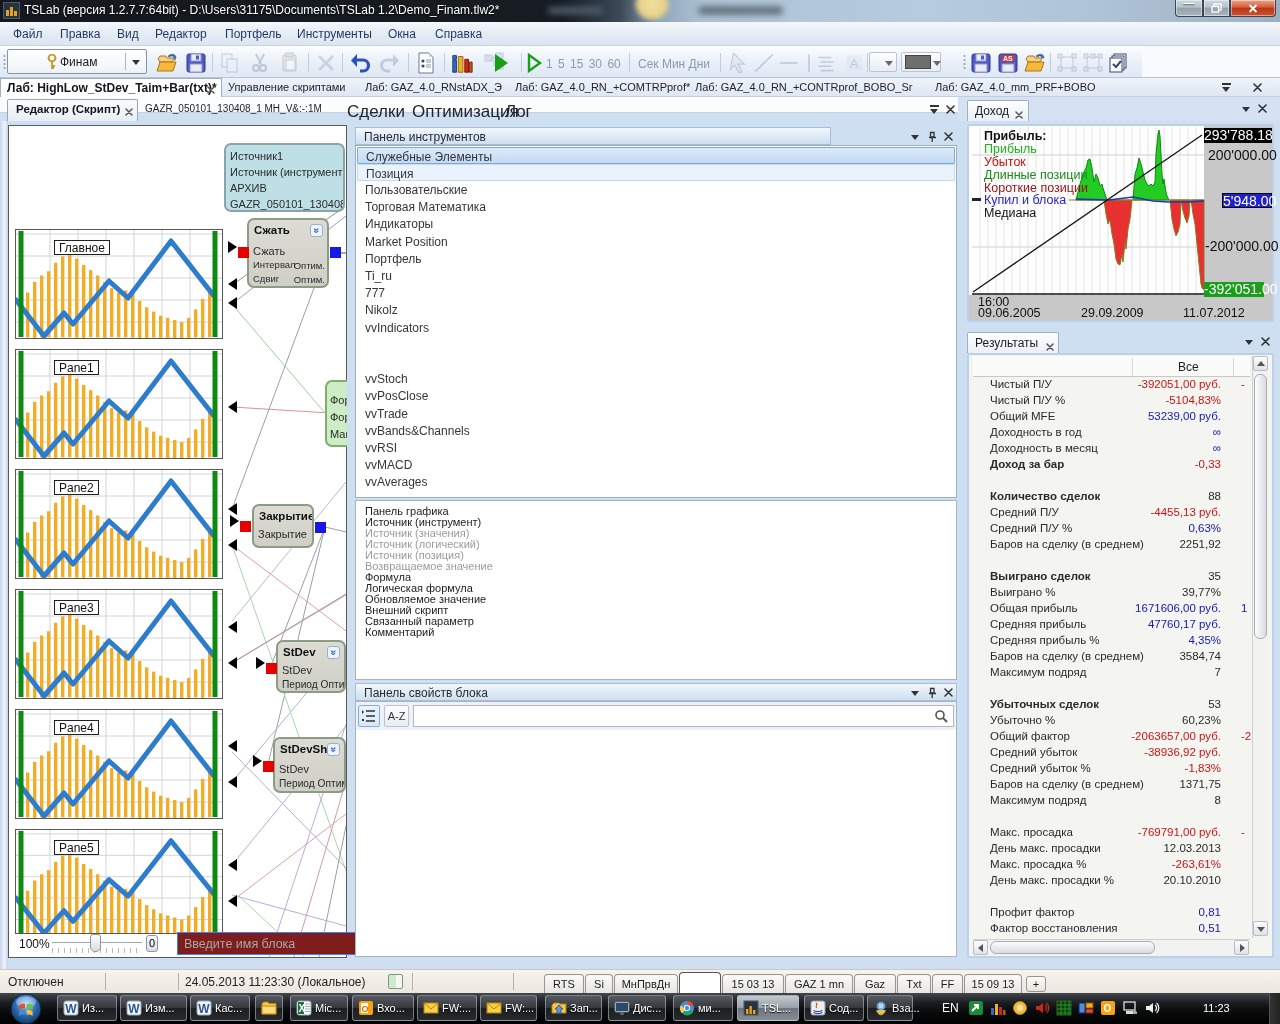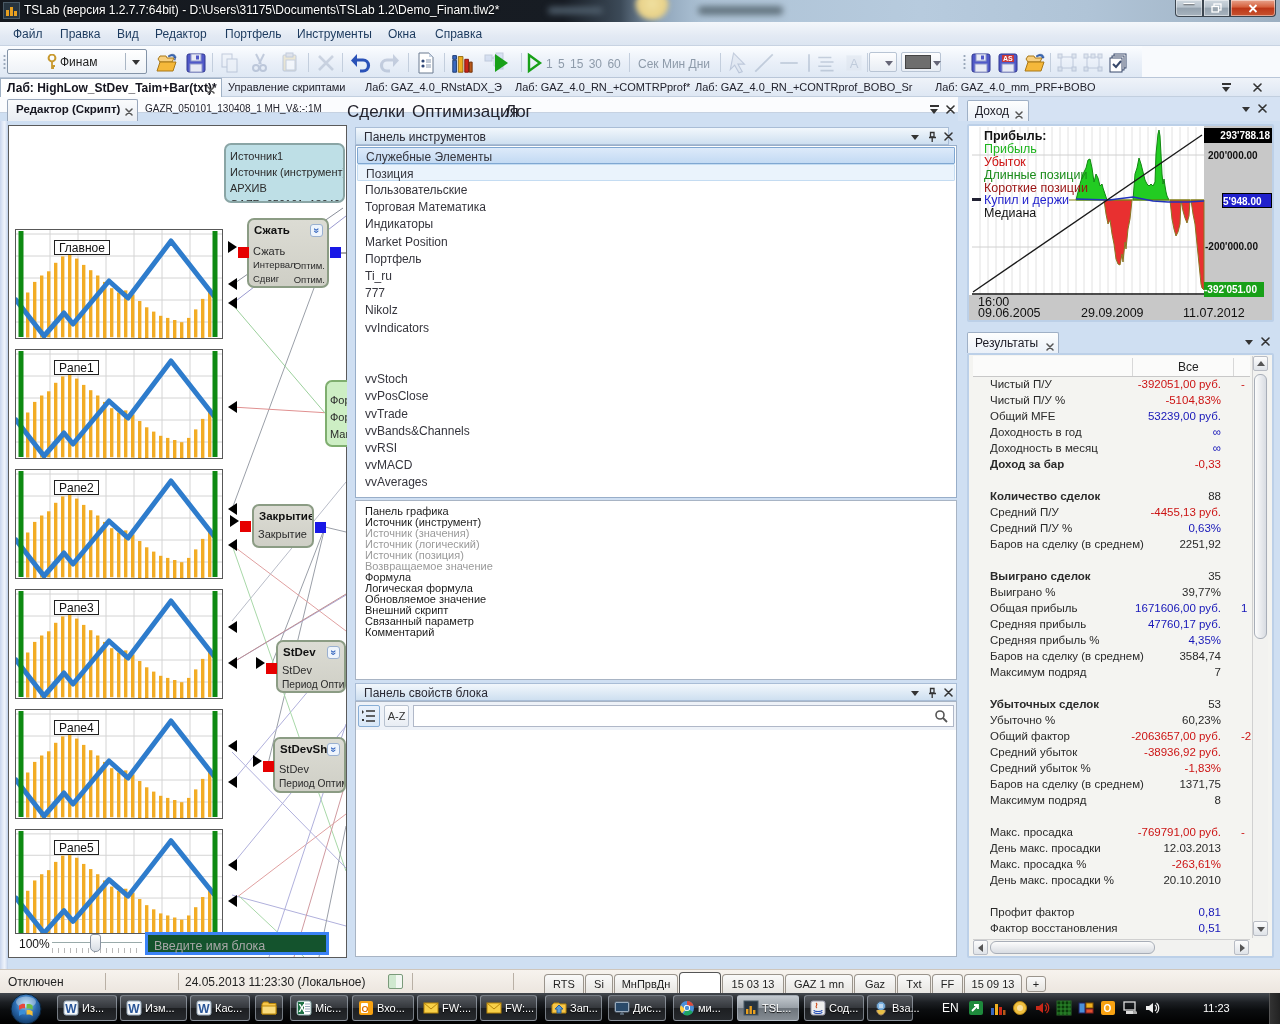--- a/index.html
+++ b/index.html
@@ -76,21 +76,21 @@
 
 #dohodpanel{position:absolute;left:967px;top:3px;width:307px;height:198px;background:#fff;border:2px solid #bcd0e8;border-radius:2px}
 #rezpanel{position:absolute;left:967px;top:232px;width:307px;height:605px;background:#f4f4f1;border:2px solid #bcd0e8;border-radius:2px}
 #reztab{position:absolute;left:967px;top:211px;width:92px;height:21px;background:linear-gradient(#fdfefe,#eaf0f8);border:1px solid #9fb0c6;border-bottom:none;border-radius:2px 2px 0 0;font-size:12px;color:#1a1a24;padding:3px 0 0 7px}
 .rrow{position:absolute;left:6px;width:274px;height:16px;font-size:11.5px;color:#2a2a2a}
 .rrow .rl{position:absolute;left:15px;top:1px;white-space:nowrap}
 .rrow .rv{position:absolute;right:28px;top:1px;white-space:nowrap}
 .rrow .rf{position:absolute;left:266px;top:1px;white-space:nowrap;overflow:hidden;width:14px}
 .red{color:#cc1414}.blue{color:#1616b8}.bold{font-weight:bold}
 .leg{position:absolute;left:15px;font-size:12.5px;white-space:nowrap}
-.axl{position:absolute;font-size:10px;font-weight:bold;height:15px;line-height:15px;white-space:nowrap}
+.axl{position:absolute;font-size:14px;font-weight:normal;height:15px;line-height:15px;white-space:nowrap}
 .axb{position:absolute;font-size:12.5px;color:#111;white-space:nowrap}
 .sbv{position:absolute;left:283px;top:1px;width:16px;height:582px;background:#f2f2f0;border-left:1px solid #d0d0d0}
 .sbh{position:absolute;left:4px;top:584px;width:277px;height:17px;background:#f2f2f0;border-top:1px solid #d0d0d0}
 .sbtn{position:absolute;width:15px;height:15px;background:linear-gradient(#fcfcfc,#dfe3e8);border:1px solid #b8bcc4;border-radius:2px}
 .sthumb{position:absolute;left:1px;width:13px;background:linear-gradient(90deg,#fcfcfc,#d8dce2);border:1px solid #a8aeb8;border-radius:6px}
 .sthumbh{position:absolute;top:1px;height:13px;background:linear-gradient(#fcfcfc,#d8dce2);border:1px solid #a8aeb8;border-radius:6px}
 
 #statusbar{left:0;top:969px;width:1280px;height:24px;background:linear-gradient(#f7f3ee,#ece6df);border-top:1px solid #cfc6bc;color:#222}
 .ssep{position:absolute;top:3px;width:1px;height:17px;background:#b9b0a5}
 .stab{position:absolute;top:4px;height:20px;background:linear-gradient(#fafafa,#e6e4e0);border:1px solid #9a948c;border-bottom:none;border-radius:4px 4px 0 0;font-size:11px;color:#222;text-align:center;padding-top:3px}
@@ -436,21 +436,21 @@
           <use href="#pc"></use>
         </svg>
         <div class="plabel" style="left:38px">Pane4</div>
       </div>
    <div class="pane" style="top:703px;height:105px;overflow:hidden">
         <svg width="206" height="105" viewBox="0 0 206 108" preserveAspectRatio="none">
           <use href="#pc"></use>
         </svg>
         <div class="plabel" style="left:38px">Pane5</div>
       </div>
-   <div class="blk" style="left:215px;top:17px;width:121px;height:60px;background:#bedfe6;border-color:#8aa5a5">
+   <div class="blk" style="left:215px;top:17px;width:121px;height:69px;background:#bedfe6;border-color:#8aa5a5">
      <div class="br" style="top:5px">Источник1</div>
         <div class="br" style="top:21px">Источник (инструмент)</div>
         <div class="br" style="top:37px">АРХИВ</div>
         <div class="br" style="top:53px">GAZR_050101_130408_1</div>
    </div>
    <div class="blk" style="left:238px;top:92px;width:82px;height:70px;background:linear-gradient(#dcdcd4,#cfcfc6)">
      <div class="bt">Сжать</div>
         <div class="chev">»</div>
      <div class="br" style="top:25px">Сжать</div>
         <div class="br" style="top:39px;font-size:9.5px">Интервал</div>
@@ -498,26 +498,26 @@
       <div class="tri l" style="left:213px;top:531px"></div>
    <div class="tri l" style="left:213px;top:614px"></div>
       <div class="tri l" style="left:213px;top:650px"></div>
    <div class="tri l" style="left:213px;top:733px"></div>
       <div class="tri l" style="left:213px;top:769px"></div>
    <div style="position:absolute;left:10px;top:811px;font-size:12px;color:#111">100%</div>
    <div style="position:absolute;left:43px;top:816px;width:90px;height:1px;background:#9aa"></div>
    <div style="position:absolute;left:43px;top:822px;width:90px;height:5px;background-image:repeating-linear-gradient(90deg,#b8b8b8 0 1px,transparent 1px 6px)"></div>
    <div style="position:absolute;left:81px;top:808px;width:11px;height:18px;background:linear-gradient(#fdfdfd,#d8dde4);border:1px solid #8a94a2;border-radius:3px 3px 5px 5px"></div>
    <div style="position:absolute;left:137px;top:809px;width:12px;height:17px;background:linear-gradient(#fdfdfd,#d8dde4);border:1px solid #8a94a2;border-radius:3px;font-size:11px;text-align:center;line-height:15px">0</div>
-   <div style="position:absolute;left:136px;top:806px;width:184px;height:23px;background:#14532d;border:3px solid #3b82f6">
+   <div style="position:absolute;left:168px;top:806px;width:184px;height:23px;background:#7f1d1d;border:1px solid #3b82f6">
         <span style="position:absolute;left:6px;top:4px;color:#a8a8a8;font-size:12.5px">Введите имя блока</span>
       </div>
   </div>
   <div id="midpanel">
-   <div class="phead" style="left:355px;top:6px;width:594px">
+   <div class="phead" style="left:355px;top:6px;width:476px">
         <span>Панель инструментов</span>
      <span class="minidrop" style="left:555px;top:7px;border-top-color:#333"></span>
         <svg class="hico" style="left:570px;top:3px" width="12" height="12" viewBox="0 0 12 12">
           <path d="M4.5 1.5h3.5v4.5H4.5z" fill="none" stroke="#333" stroke-width="1.3"></path>
           <path d="M3 6.5h7M6.2 6.5V11" stroke="#333" stroke-width="1.3"></path>
         </svg>
         <span class="hico" style="left:588px;top:4px"><svg width="9" height="9" viewBox="0 0 9 9">
             <path d="M1 1l7 7M8 1L1 8" stroke="#333" stroke-width="1.5" stroke-linecap="round"></path>
           </svg></span>
       </div>
@@ -629,21 +629,21 @@
       <line x1="100" y1="74" x2="235" y2="74" stroke="#808010" stroke-width="1"></line>
       <polyline points="107,73 140,74 164,71 184,75 199,76 219,76 235,75" fill="none" stroke="#2233bb" stroke-width="1.6"></polyline>
       <line x1="4" y1="166" x2="233" y2="9" stroke="#1a1a1a" stroke-width="1.4"></line>
       <line x1="3" y1="168" x2="235" y2="168" stroke="#111" stroke-width="1.6"></line>
     </svg>
     <div class="leg" style="top:3px;color:#111;font-weight:bold">Прибыль:</div>
     <div class="leg" style="top:16px;color:#1db41d">Прибыль</div>
     <div class="leg" style="top:29px;color:#cc1111">Убыток</div>
     <div class="leg" style="top:42px;color:#1a8c1a">Длинные позиции</div>
     <div class="leg" style="top:55px;color:#991111">Короткие позиции</div>
-    <div class="leg" style="top:67px;color:#2222cc">Купил и держи</div>
+    <div class="leg" style="top:67px;color:#2222cc">Купил и блока</div>
     <div class="leg" style="top:80px;color:#111">Медиана</div>
     <div style="position:absolute;left:3px;top:72px;width:9px;height:3px;background:#223"></div>
     <div class="axl" style="left:235px;top:2px;width:68px;background:#000;color:#fff;text-align:right;padding-right:2px">293'788.18</div>
     <div class="axl" style="left:239px;top:22px;color:#111">200'000.00</div>
     <div class="axl" style="left:253px;top:67px;width:50px;background:#2020cc;color:#fff;border:1px solid #000">5'948.00</div>
     <div class="axl" style="left:236px;top:113px;color:#111">-200'000.00</div>
     <div class="axl" style="left:235px;top:156px;width:60px;background:#18a018;color:#fff">-392'051.00</div>
     <div class="axb" style="left:9px;top:169px">16:00</div>
     <div class="axb" style="left:9px;top:180px">09.06.2005</div>
     <div class="axb" style="left:112px;top:180px">29.09.2009</div>

